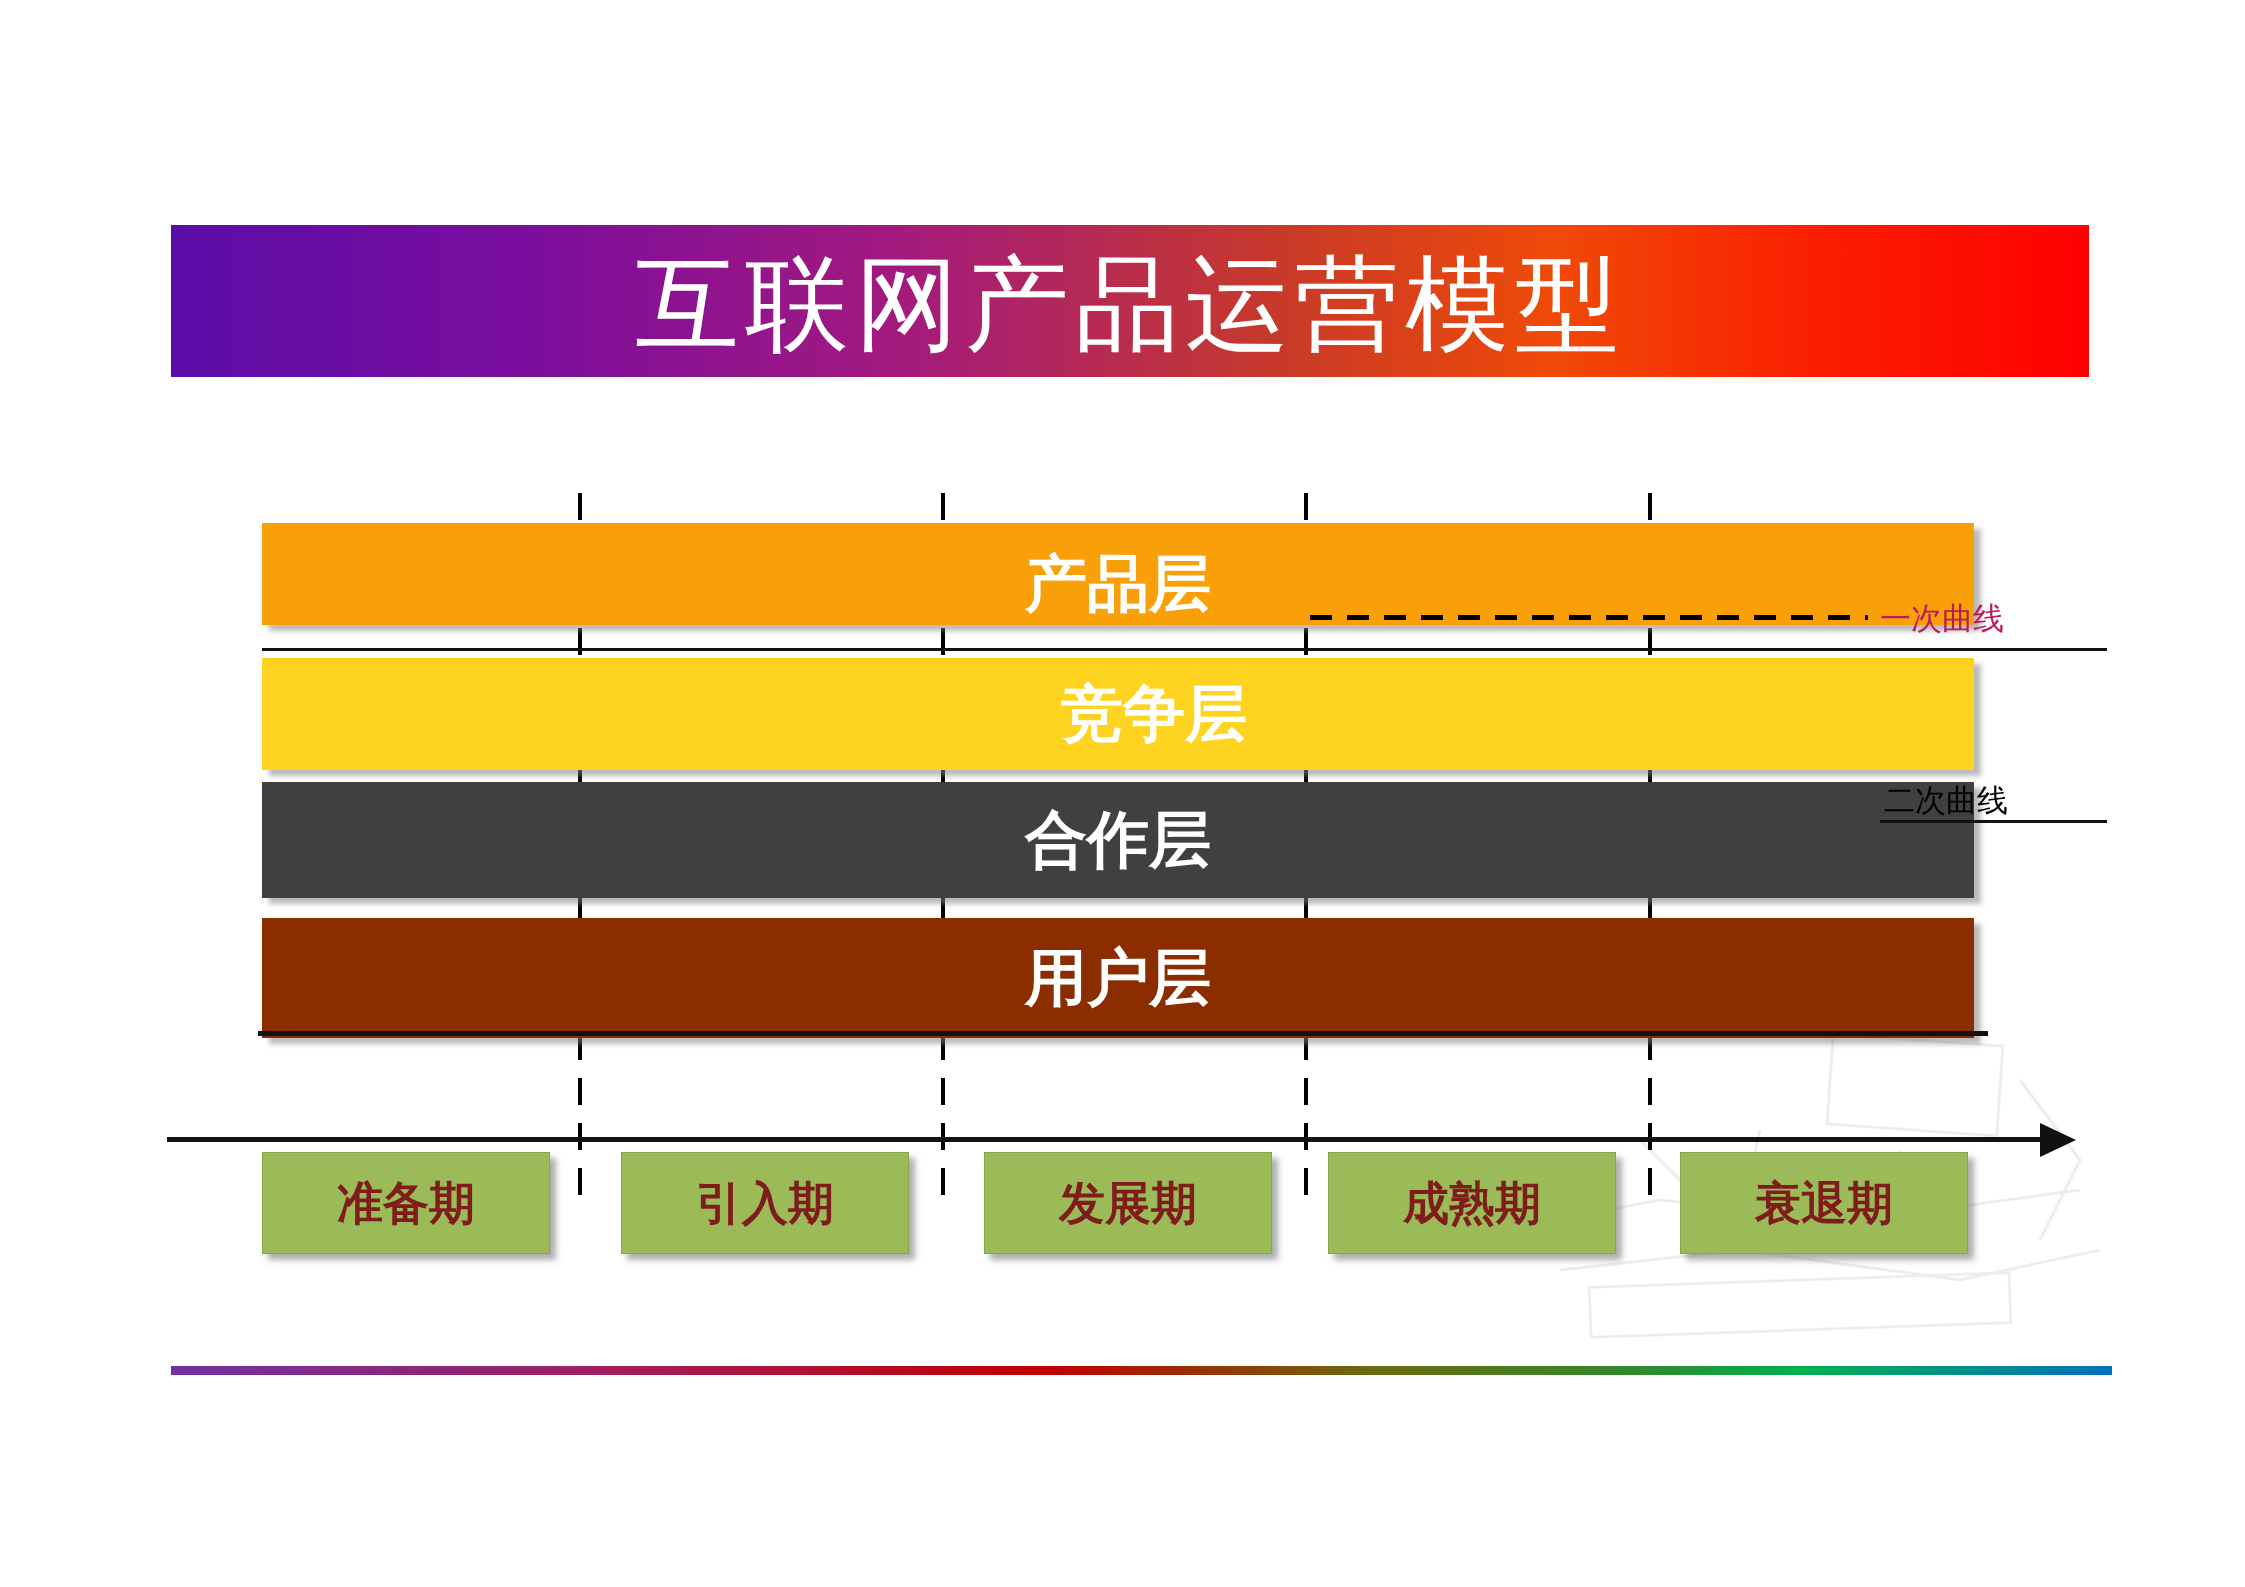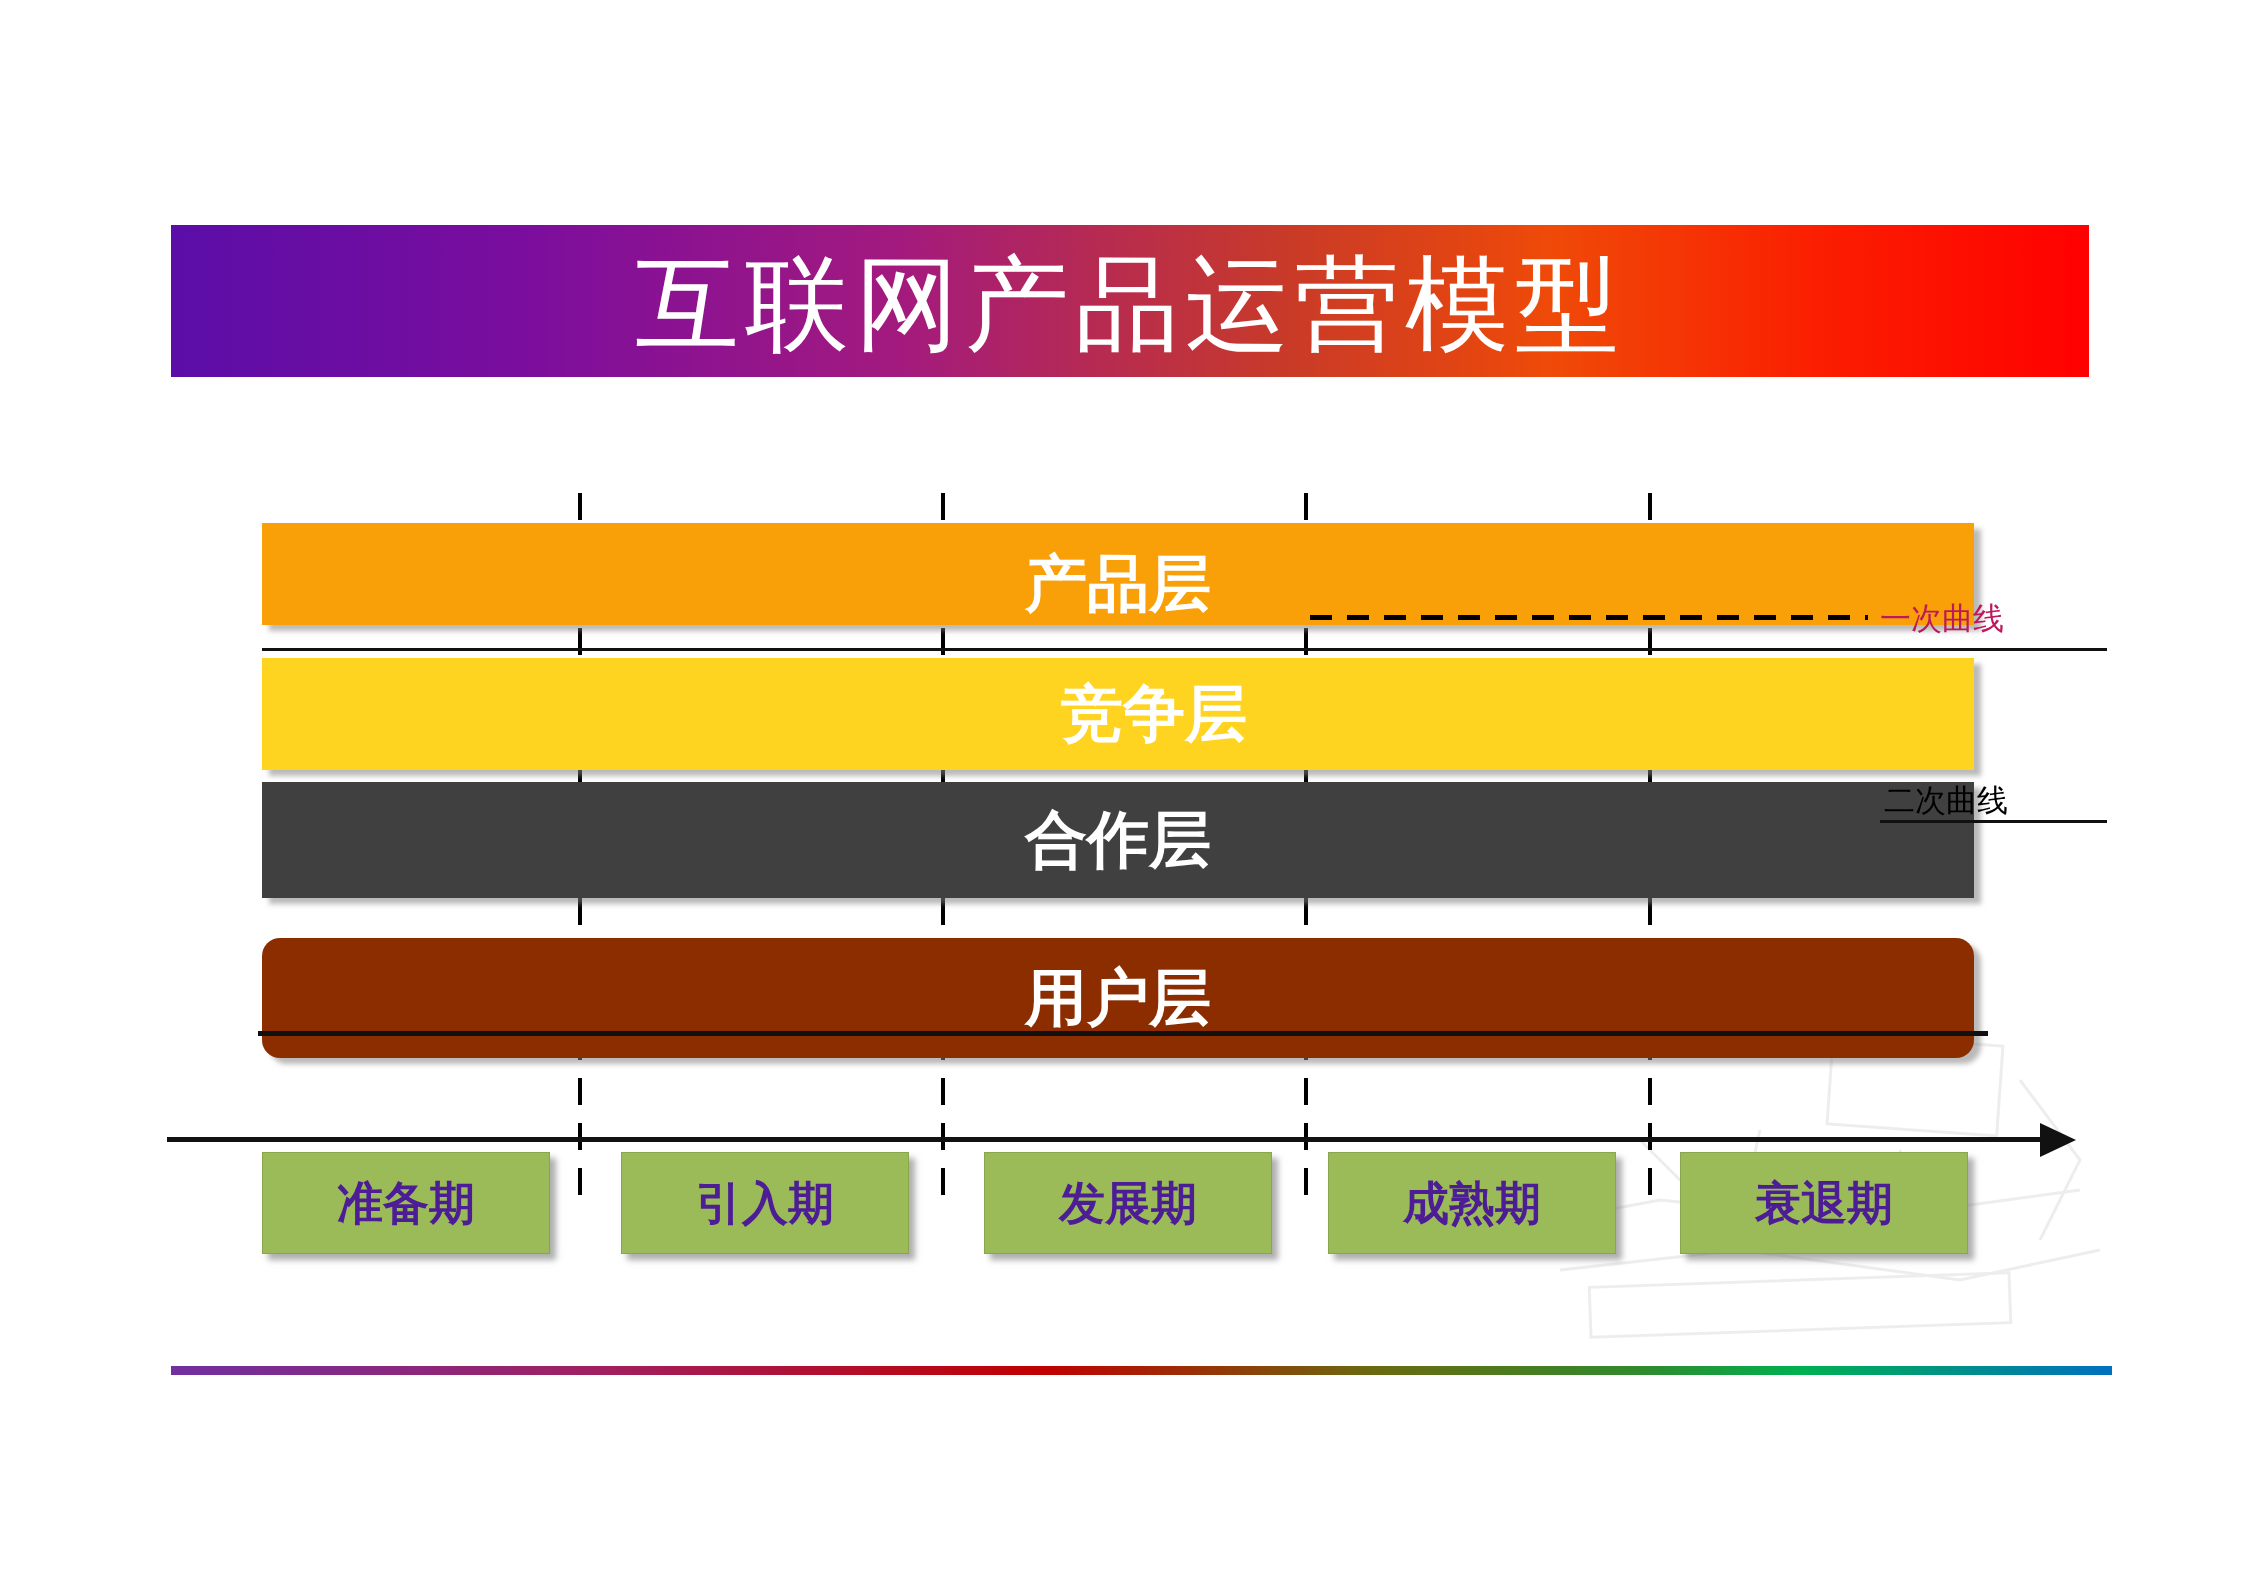--- a/index.html
+++ b/index.html
@@ -49,21 +49,21 @@
     font-weight: bold;
     font-size: 62px;
     white-space: nowrap;
   }
   #layer-0 { top: 523px; height: 102px; }
   #layer-0 .layer-label { line-height: 122px; }
   #layer-1 { top: 658px; height: 112px; }
   #layer-1 .layer-label { line-height: 112px; padding-left: 36px; }
   #layer-2 { top: 782px; height: 116px; }
   #layer-2 .layer-label { line-height: 116px; }
-  #layer-3 { top: 938px; height: 120px; border-radius: 18px; }
+  #layer-3 { top: 918px; height: 120px; }
   #layer-3 .layer-label { line-height: 120px; }
 
   .bars-bottom-line {
     position: absolute;
     left: 258px; top: 1031px;
     width: 1730px; height: 5px;
     background: #111111;
     z-index: 2;
   }
 
@@ -144,21 +144,21 @@
     width: 286px; height: 100px;
     z-index: 3;
     box-shadow: 6px 6px 6px rgba(120,120,120,0.6);
     border: 1px solid #8aa64c;
   }
   .phase-label {
     position: absolute;
     left: 0; width: 100%;
     line-height: 100px;
     text-align: center;
-    color: #4c1d95;
+    color: #7f1d1d;
     font-weight: bold;
     font-size: 46px;
     white-space: nowrap;
   }
   #phase-0 { left: 262px; }
   #phase-1 { left: 621px; }
   #phase-2 { left: 984px; }
   #phase-3 { left: 1328px; }
   #phase-4 { left: 1680px; }
 

